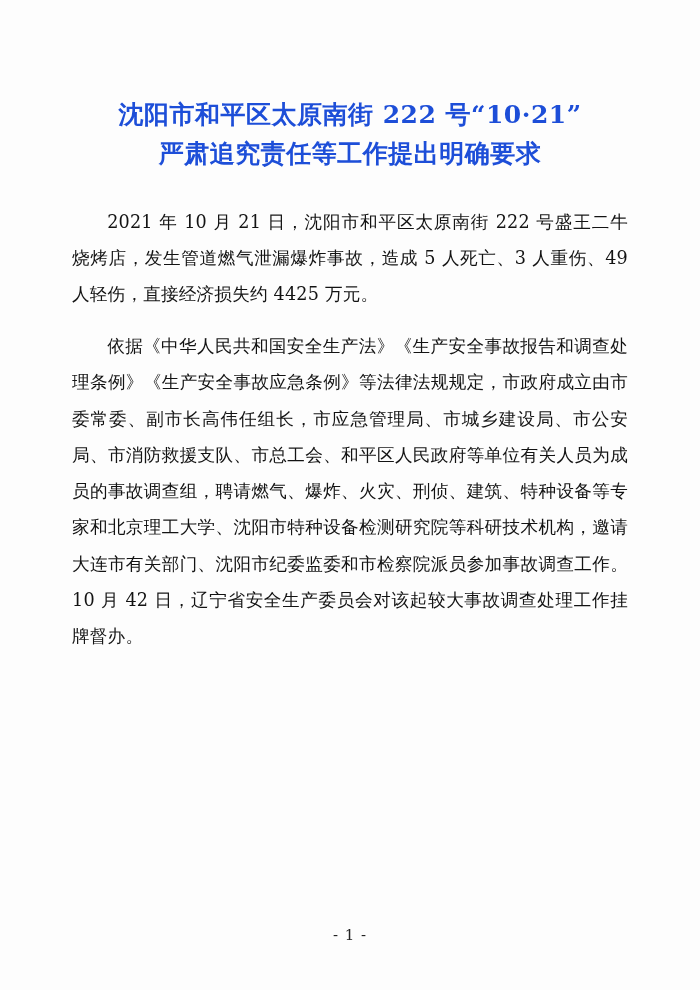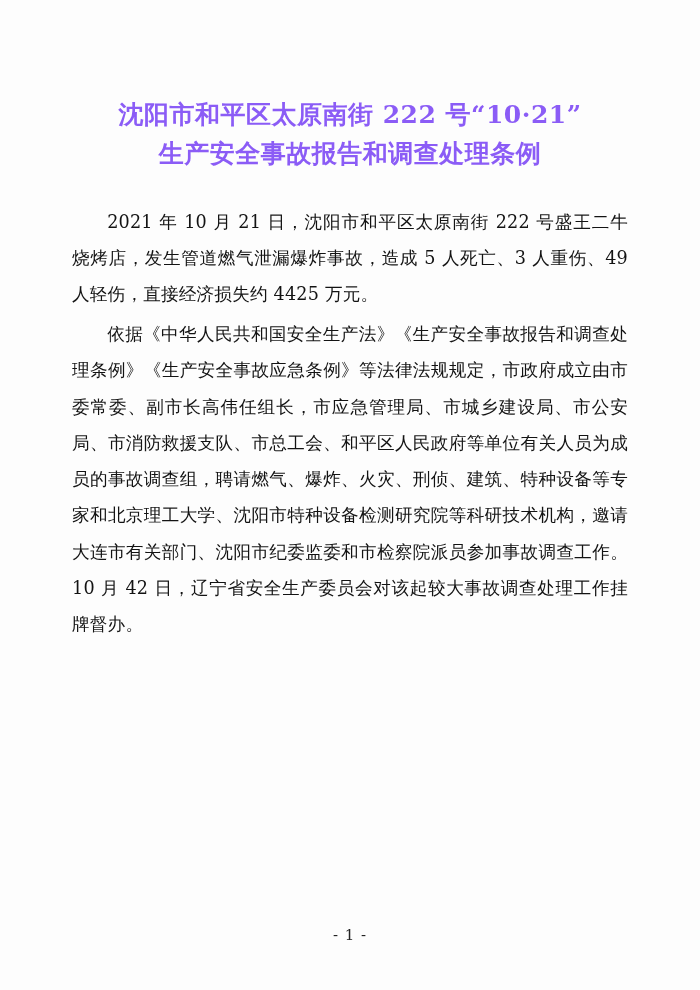--- a/index.html
+++ b/index.html
@@ -22,36 +22,36 @@
     padding: 96px 72px 40px 72px;
     background: #fdfdfd;
   }
   .doc-title {
     text-align: center;
     font-size: 25px;
     font-weight: bold;
     line-height: 1.55;
     letter-spacing: 0.5px;
     margin: 0 0 10px 0;
-    color: #8b5cf6;
+    color: #1d4ed8;
   }
   .doc-title .title-line {
     display: block;
     white-space: nowrap;
   }
   .body-block {
     margin-top: 30px;
   }
   .para {
     font-size: 17.6px;
     line-height: 2.06;
     text-align: justify;
     text-justify: inter-ideograph;
     text-indent: 2em;
-    margin: 4px 0 2px 0;
+    margin: 16px 0 2px 0;
     letter-spacing: 0.2px;
     color: #131313;
   }
   .page-number {
     position: absolute;
     left: 0;
     right: 0;
     bottom: 46px;
     text-align: center;
     font-size: 15px;
@@ -59,21 +59,21 @@
     letter-spacing: 1px;
   }
 </style>
 </head>
 <body>
 
 <div class="page">
 
   <h1 class="doc-title">
     <span class="title-line">沈阳市和平区太原南街 222 号“10·21”</span>
-    <span class="title-line">生产安全事故报告和调查处理条例</span>
+    <span class="title-line">严肃追究责任等工作提出明确要求</span>
   </h1>
 
   <div class="body-block">
     <p class="para">2021 年 10 月 21 日，沈阳市和平区太原南街 222 号盛王二牛烧烤店，发生管道燃气泄漏爆炸事故，造成 5 人死亡、3 人重伤、49 人轻伤，直接经济损失约 4425 万元。</p>
     <p class="para">依据《中华人民共和国安全生产法》《生产安全事故报告和调查处理条例》《生产安全事故应急条例》等法律法规规定，市政府成立由市委常委、副市长高伟任组长，市应急管理局、市城乡建设局、市公安局、市消防救援支队、市总工会、和平区人民政府等单位有关人员为成员的事故调查组，聘请燃气、爆炸、火灾、刑侦、建筑、特种设备等专家和北京理工大学、沈阳市特种设备检测研究院等科研技术机构，邀请大连市有关部门、沈阳市纪委监委和市检察院派员参加事故调查工作。10 月 42 日，辽宁省安全生产委员会对该起较大事故调查处理工作挂牌督办。</p>
   </div>
 
   <div class="page-number">- 1 -</div>
 
 </div>

